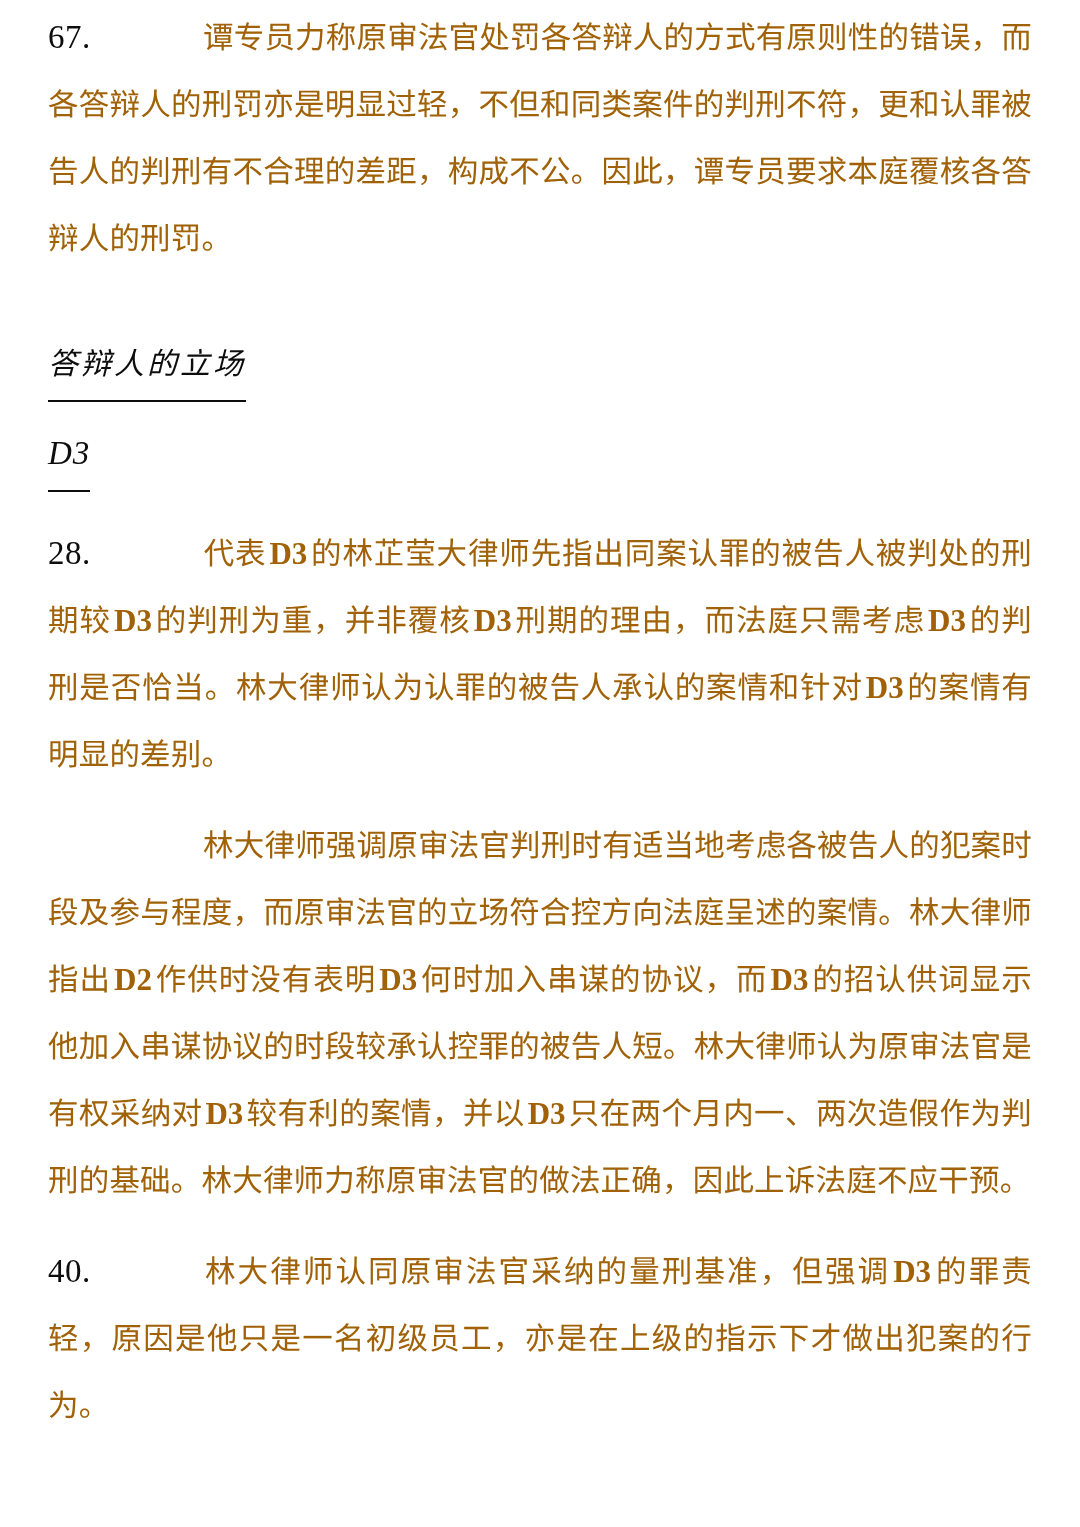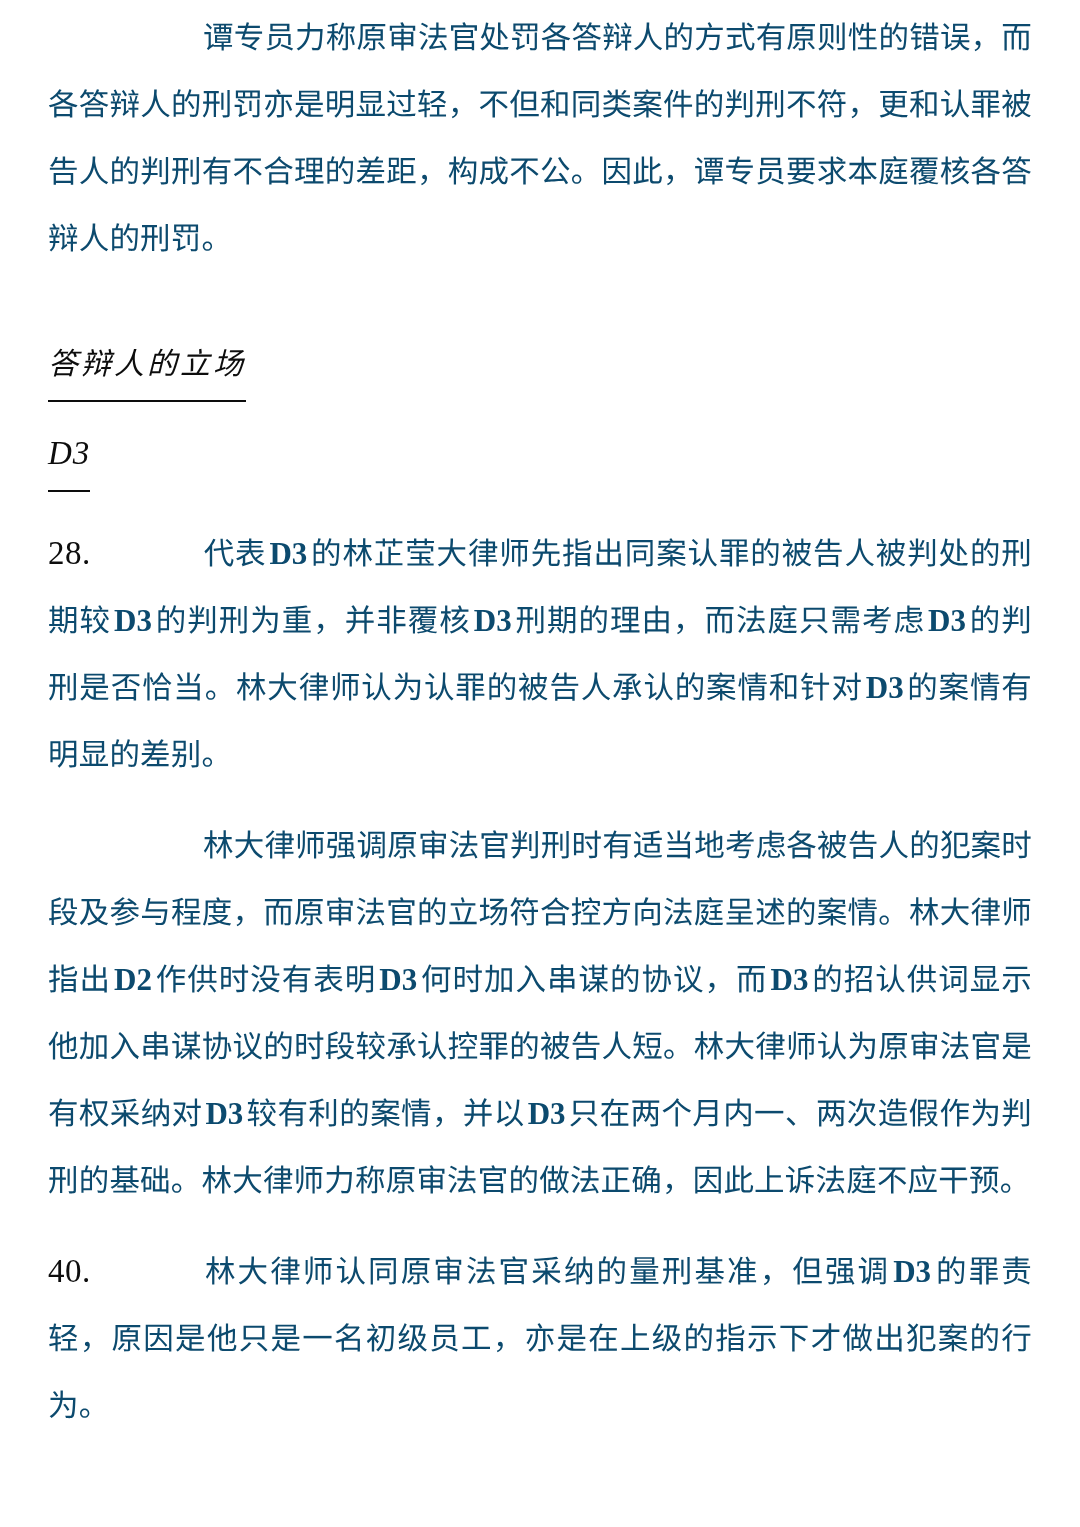--- a/index.html
+++ b/index.html
@@ -45,21 +45,21 @@
     color: #0d0d0d;
     white-space: nowrap;
   }
   .para-body {
     font-family: "DejaVu Sans", "Liberation Sans", sans-serif;
     font-size: 30.5px;
     line-height: 67px;
     text-align: justify;
     text-align-last: left;
     text-justify: inter-character;
-    color: #0c4a6e;
+    color: #a16207;
     letter-spacing: 0.2px;
     word-break: break-all;
   }
   .para-body.indent::before {
     content: "";
     display: inline-block;
     width: 155px;
   }
   .para-body .latin {
     font-family: "Liberation Serif", "DejaVu Serif", serif;
@@ -99,20 +99,21 @@
   .sp-after-heading  { height: 18px; }
   .sp-after-d3       { height: 28px; }
 </style>
 </head>
 <body>
 
 <div class="page">
   <div class="content">
 
     <div class="para">
+      <span class="para-num">67.</span>
       <div class="para-body indent">谭专员力称原审法官处罚各答辩人的方式有原则性的错误，而各答辩人的刑罚亦是明显过轻，不但和同类案件的判刑不符，更和认罪被告人的判刑有不合理的差距，构成不公。因此，谭专员要求本庭覆核各答辩人的刑罚。</div>
     </div>
 
     <div class="sp-before-heading"></div>
 
     <div class="heading">
       <span class="hl">答辩人的立场</span>
     </div>
 
     <div class="sp-after-heading"></div>

